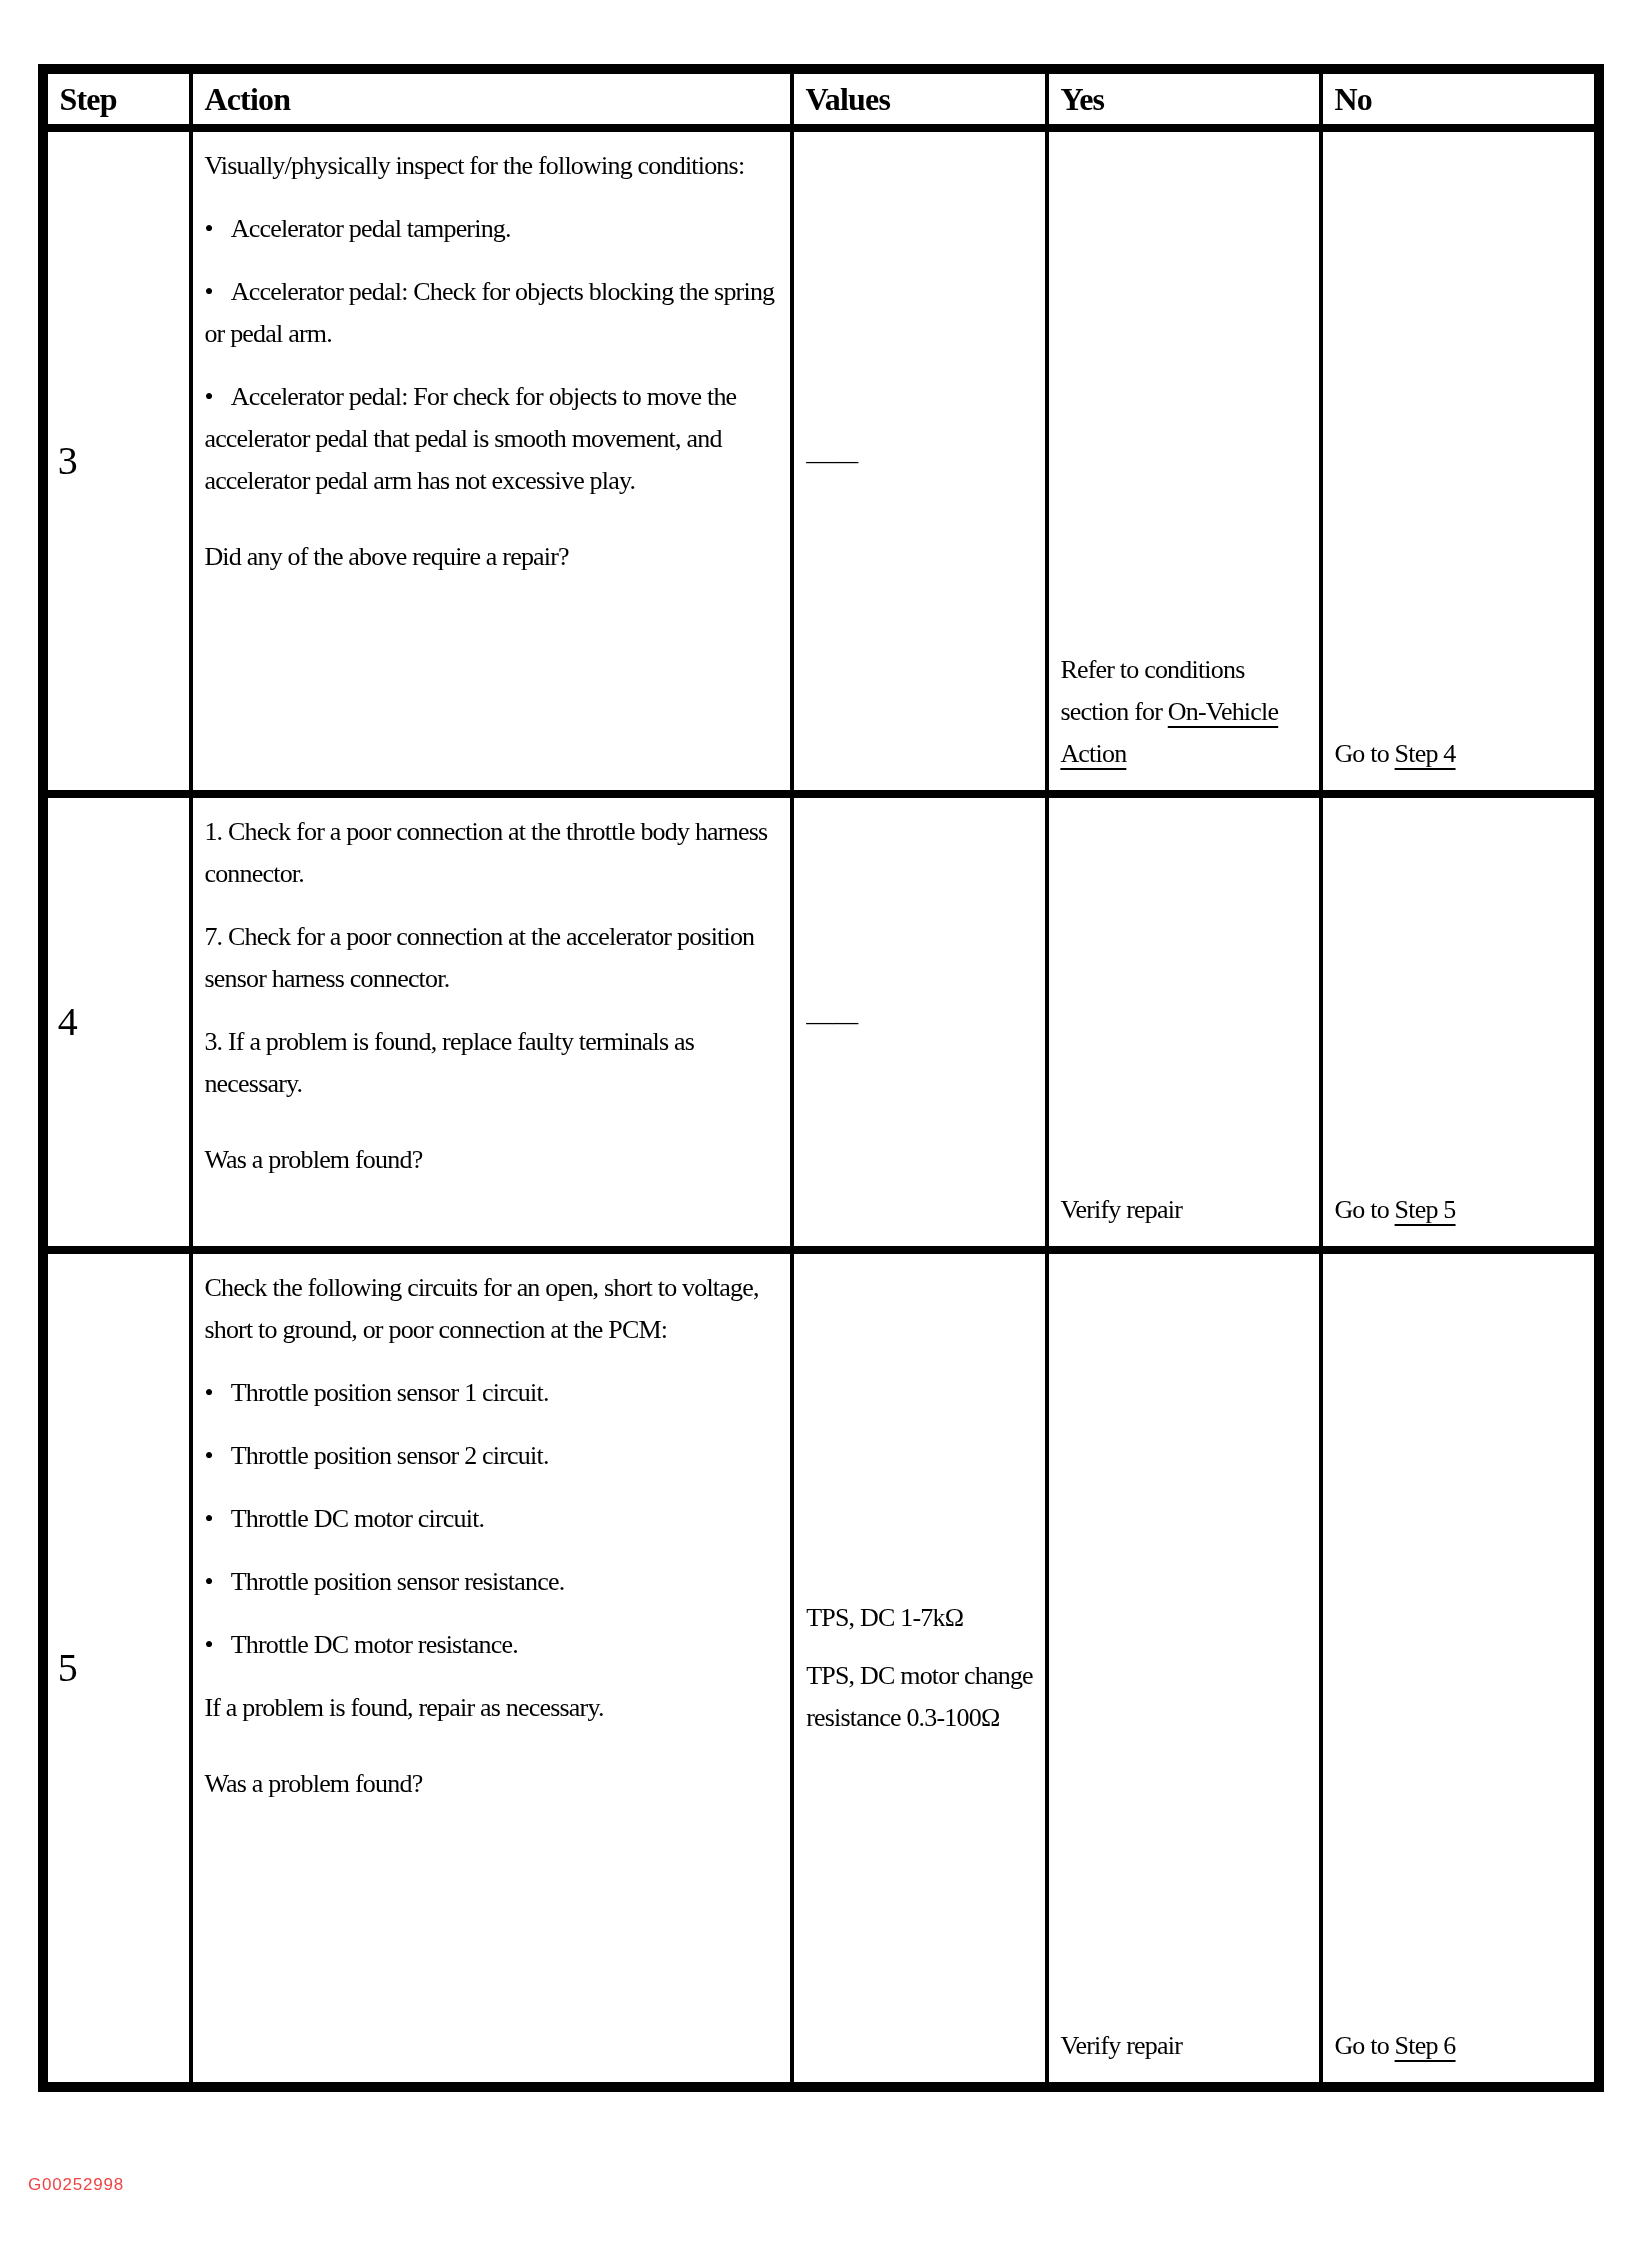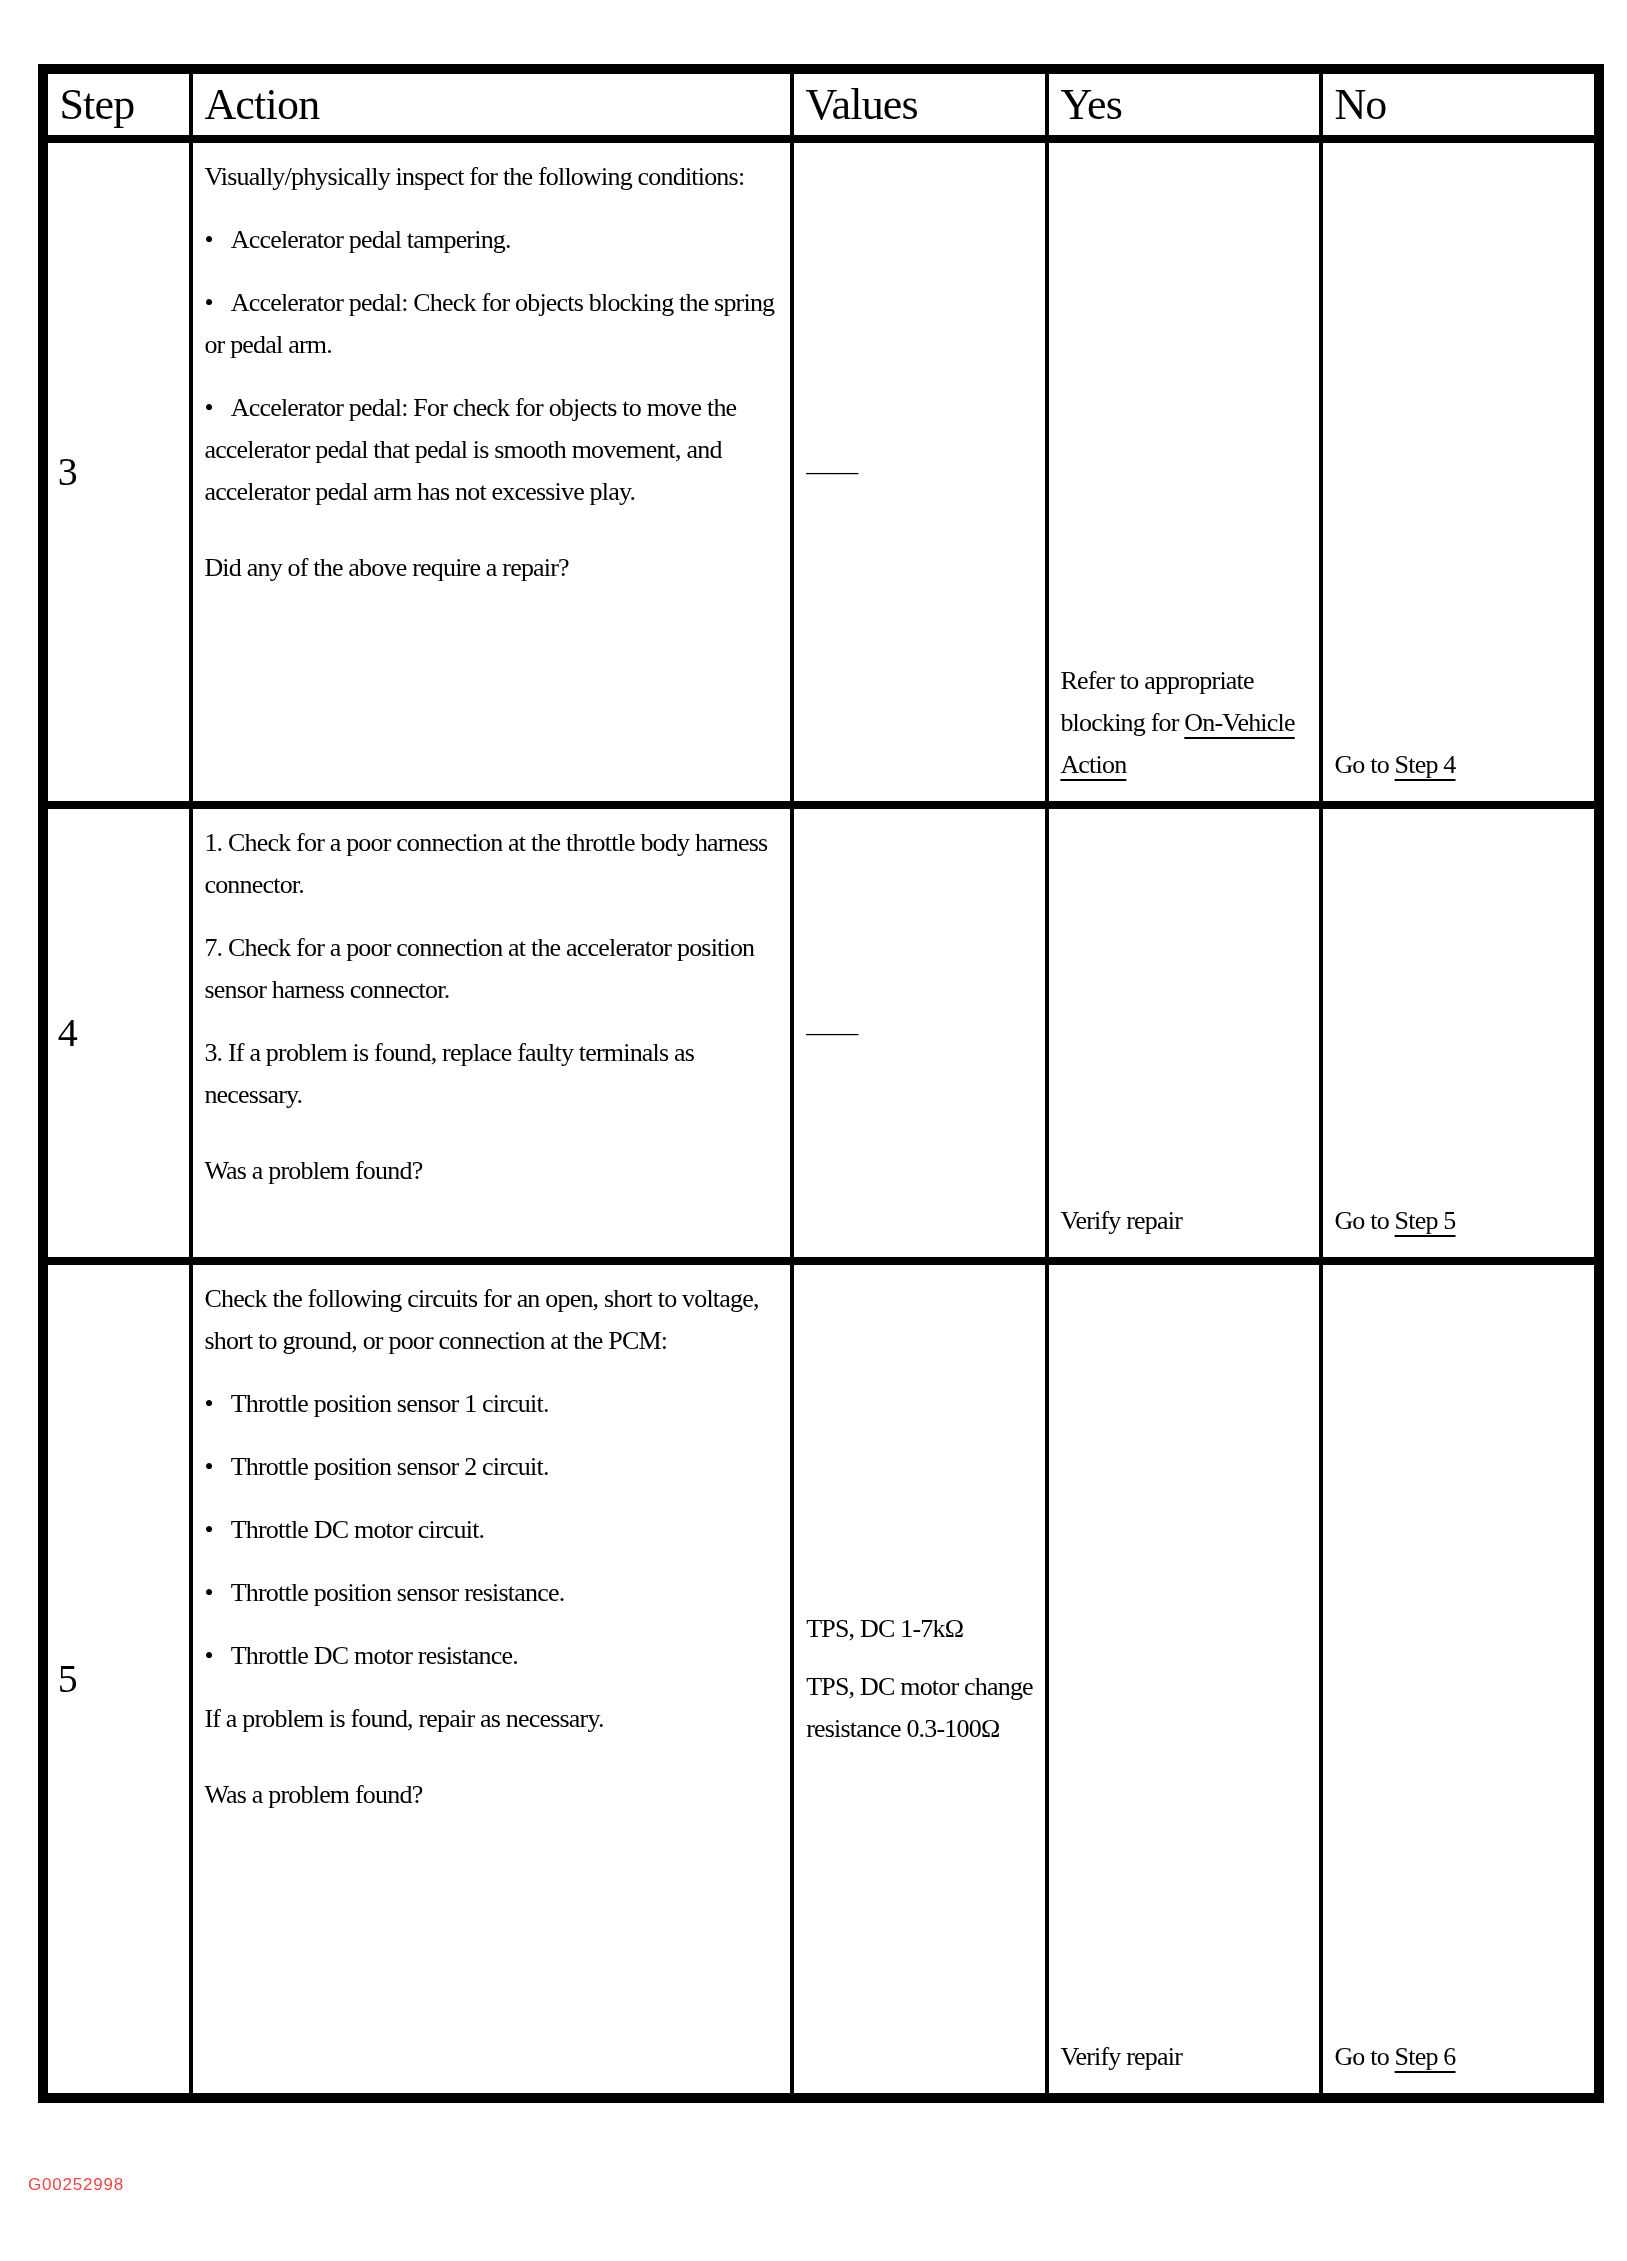--- a/index.html
+++ b/index.html
@@ -37,23 +37,23 @@
     border-bottom-width: 8.2px;
     letter-spacing: -0.8px;
     overflow: hidden;
   }
   thead tr { height: 59px; }
   tbody tr.r3 { height: 666px; }
   tbody tr.r4 { height: 456px; }
   tbody tr.r5 { height: 837px; }
 
   th {
-    font-weight: normal;
+    font-weight: bold;
     text-align: left;
-    font-size: 44px;
+    font-size: 32px;
     vertical-align: middle;
     padding: 4.9px 8.2px 4.9px 11.4px;
   }
   td {
     font-size: 26px;
     line-height: 42px;
     vertical-align: top;
   }
   td.step {
     vertical-align: middle;
@@ -127,21 +127,21 @@
             <p><span class="bullet-marker">•</span><span>Accelerator pedal tampering.</span></p>
             <p><span class="bullet-marker">•</span><span>Accelerator pedal: Check for objects blocking the spring or pedal arm.</span></p>
             <p><span class="bullet-marker">•</span><span>Accelerator pedal: For check for objects to move the accelerator pedal that pedal is smooth movement, and accelerator pedal arm has not excessive play.</span></p>
             <p class="question">Did any of the above require a repair?</p>
           </div>
         </td>
         <td class="values">
           <div class="values-line dash-line">——</div>
         </td>
         <td class="yes">
-          <span>Refer to appropriate blocking for </span><span class="ref-link">On-Vehicle Action</span>
+          <span>Refer to conditions section for </span><span class="ref-link">On-Vehicle Action</span>
         </td>
         <td class="no">
           <span>Go to </span><span class="ref-link">Step 4</span>
         </td>
       </tr>
 
       <tr class="r4">
         <td class="step">4</td>
         <td class="action">
           <div class="action">

